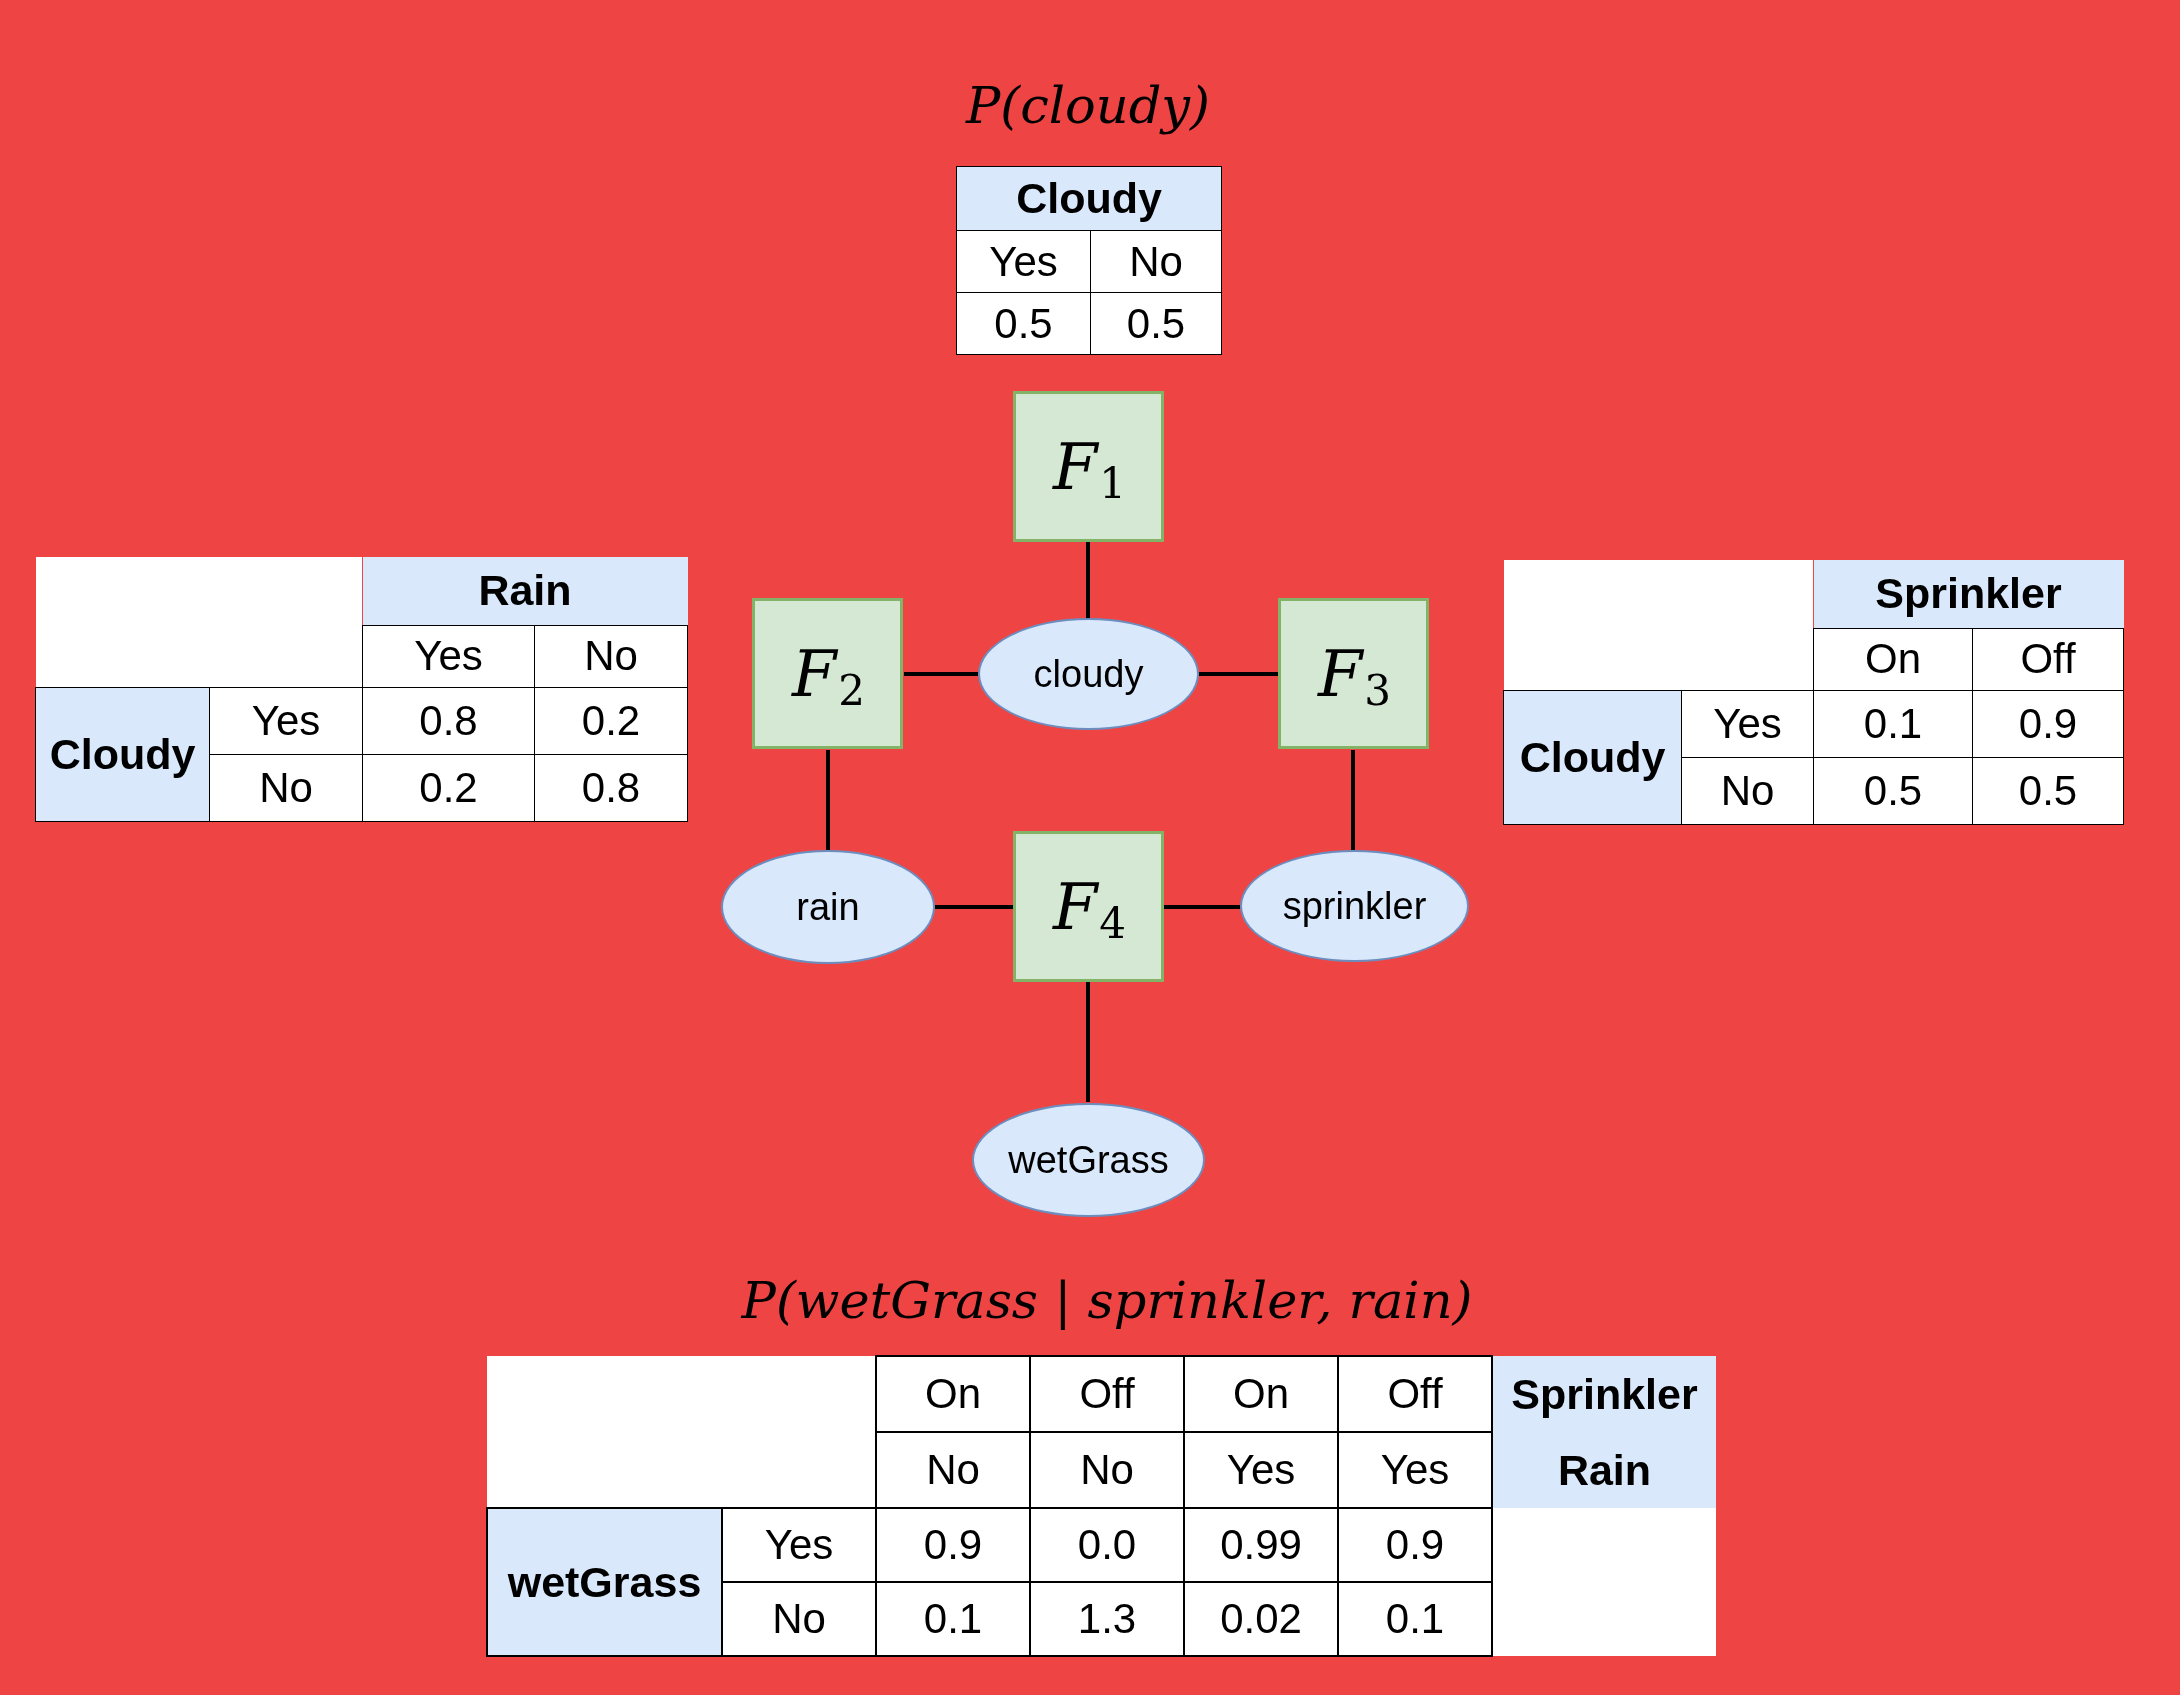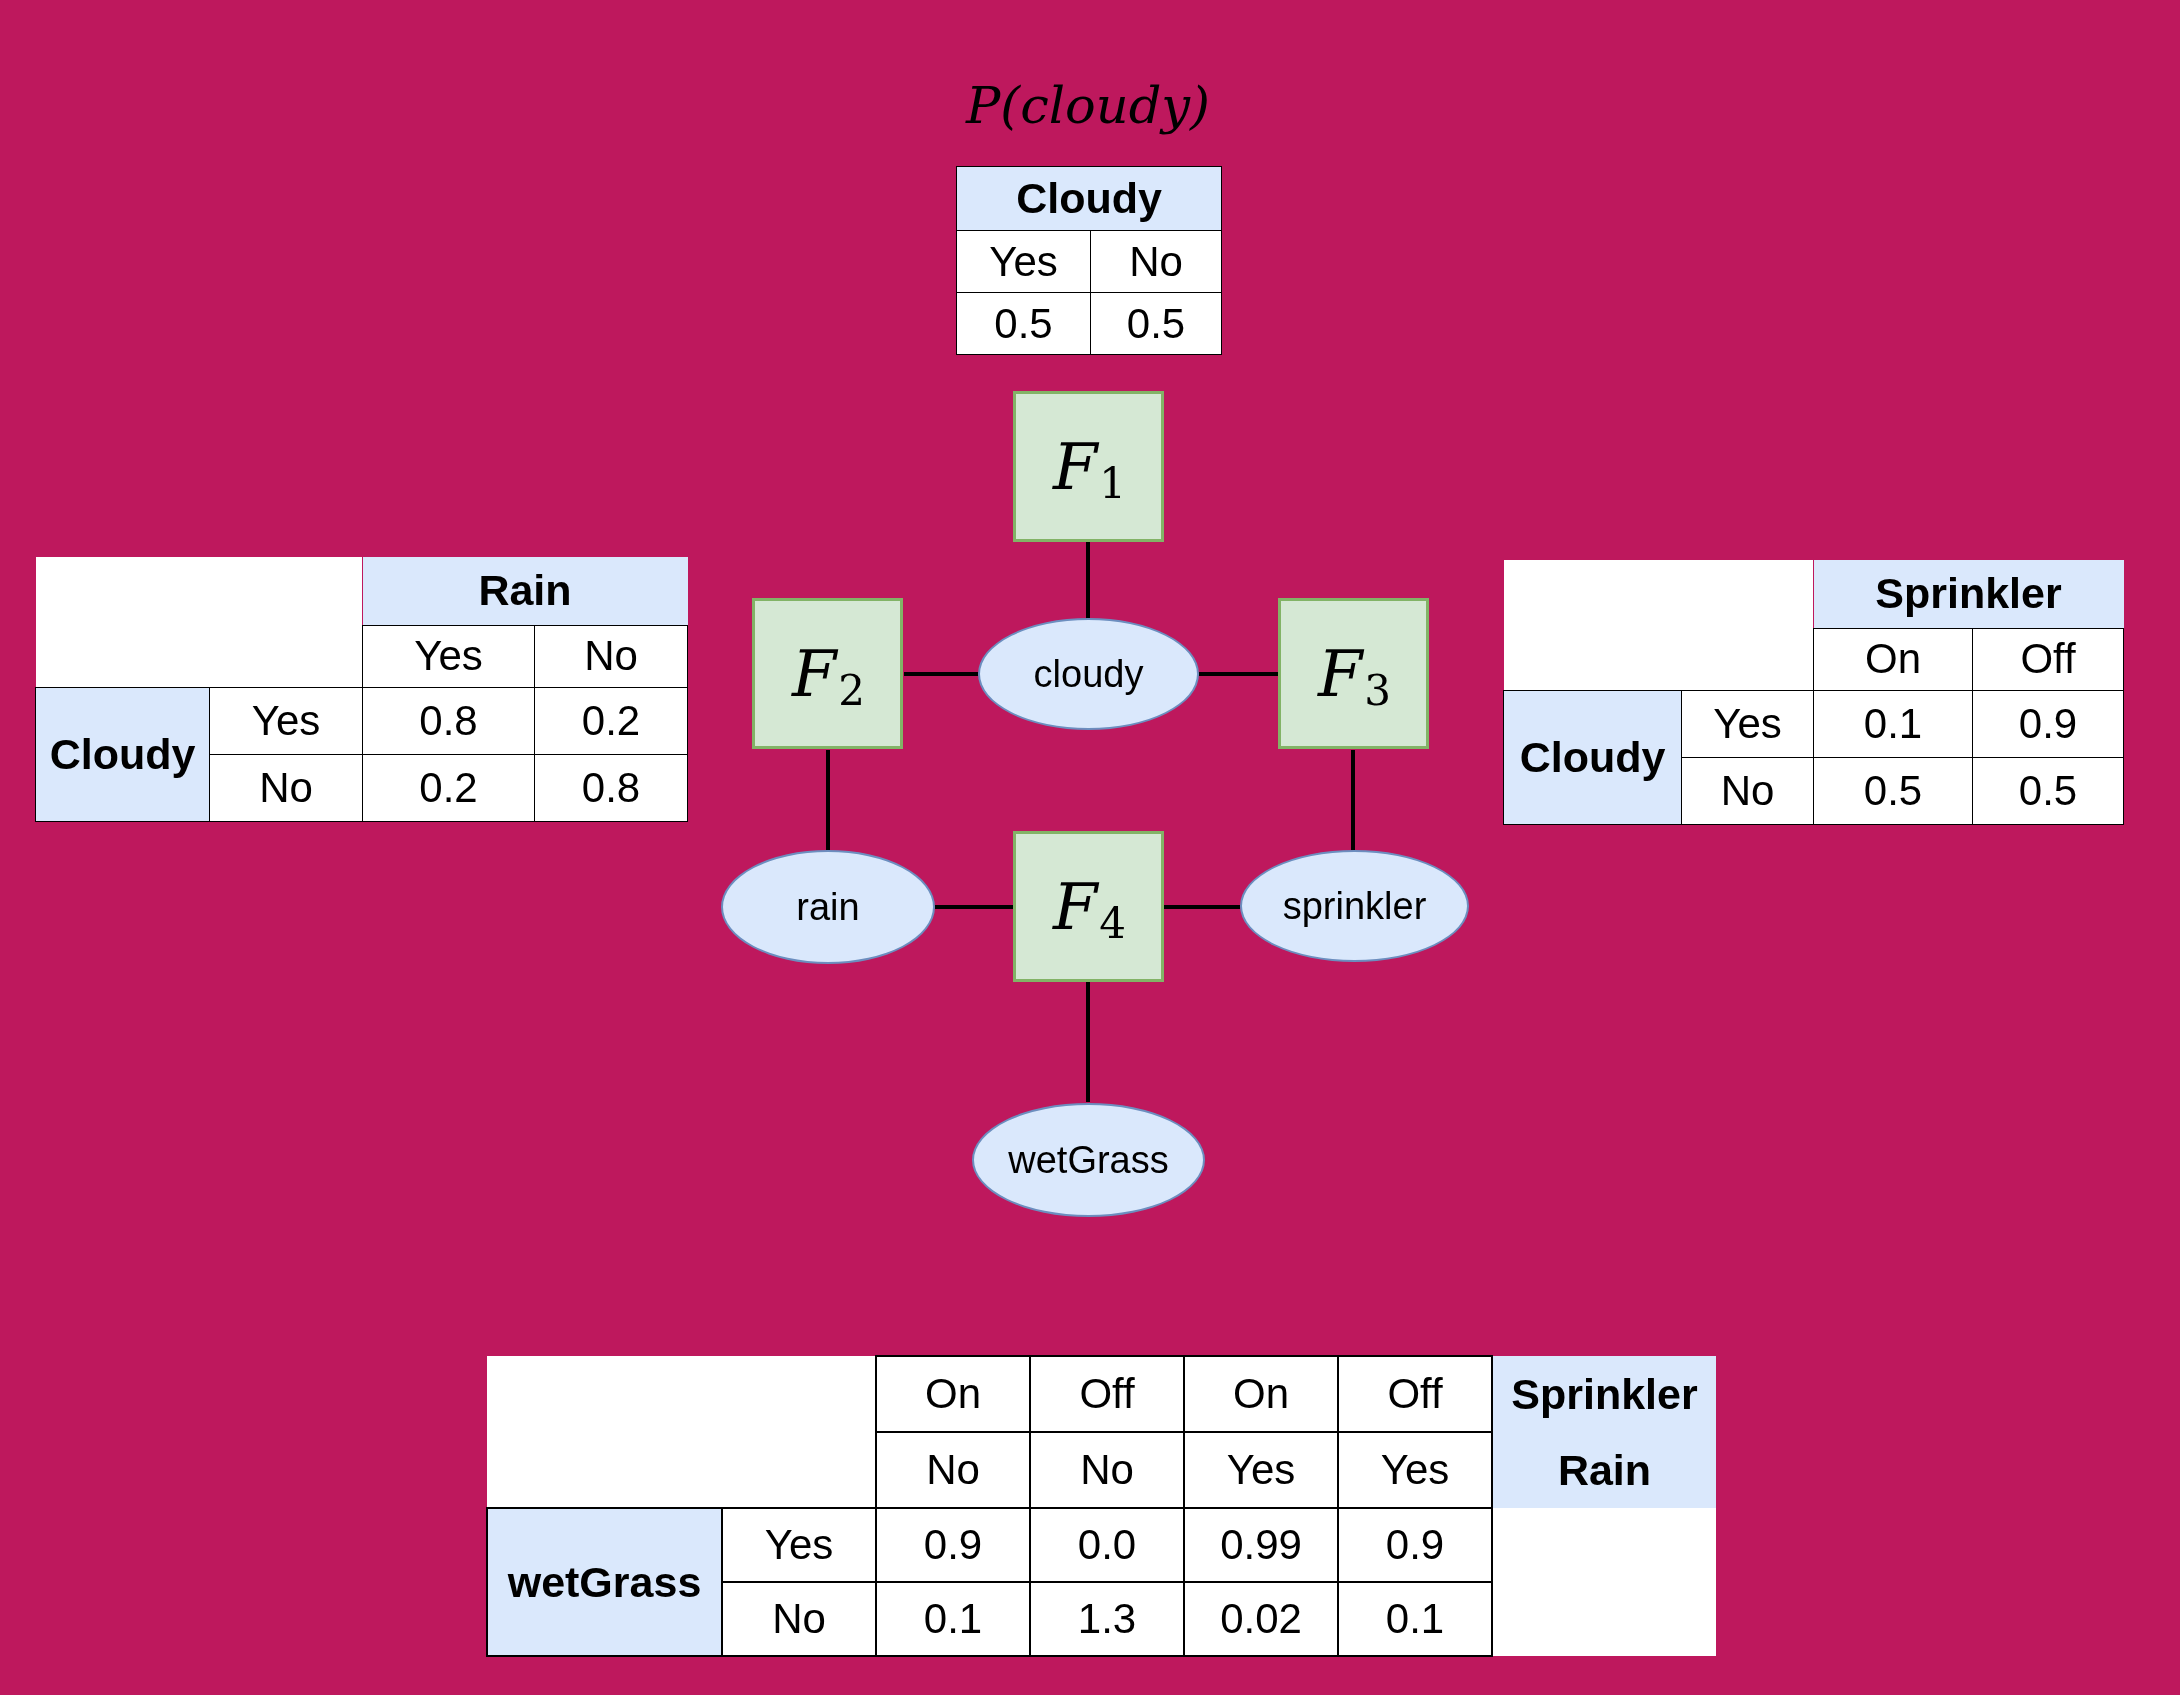--- a/index.html
+++ b/index.html
@@ -1,17 +1,17 @@
 <!DOCTYPE html>
 <html style="font-size:15px"><head>
 <meta charset="utf-8">
 <style>
   html,body{margin:0;padding:0;background:#ffffff;}
   #canvas{
-    position:relative;width:2180px;height:1696px;background:#be185d;overflow:hidden;
+    position:relative;width:2180px;height:1696px;background:#ef4444;overflow:hidden;
     font-family:"Liberation Sans",sans-serif;color:#000;
   }
   .title{
     position:absolute;transform:translateX(-50%);
     font-family:"DejaVu Serif",serif;font-style:italic;
     font-size:51px;white-space:nowrap;color:#000;
   }
   .factor{
     position:absolute;box-sizing:border-box;
     background:#d5e8d4;border:3.8px solid #82b366;
@@ -40,20 +40,21 @@
   table.cpt td.hd{font-weight:bold;font-size:43px;}
   td.corner{vertical-align:top;}
   td.corner div{height:76px;line-height:76px;font-weight:bold;font-size:43px;}
 </style>
 </head>
 <body>
 
 <div id="canvas">
 
   <div class="title" style="left:1088px;top:76px;">P(cloudy)</div>
+  <div class="title" style="left:1107px;top:1271px;">P(wetGrass | sprinkler, rain)</div>
 
   <div class="edge" style="left:1086px;top:542px;width:3.8px;height:78px;"></div>
   <div class="edge" style="left:904px;top:672px;width:74px;height:3.8px;"></div>
   <div class="edge" style="left:1199px;top:672px;width:79px;height:3.8px;"></div>
   <div class="edge" style="left:826px;top:750px;width:3.8px;height:100px;"></div>
   <div class="edge" style="left:1351px;top:750px;width:3.8px;height:100px;"></div>
   <div class="edge" style="left:935px;top:905px;width:78px;height:3.8px;"></div>
   <div class="edge" style="left:1164px;top:905px;width:76px;height:3.8px;"></div>
   <div class="edge" style="left:1086px;top:982px;width:3.8px;height:120px;"></div>
 

